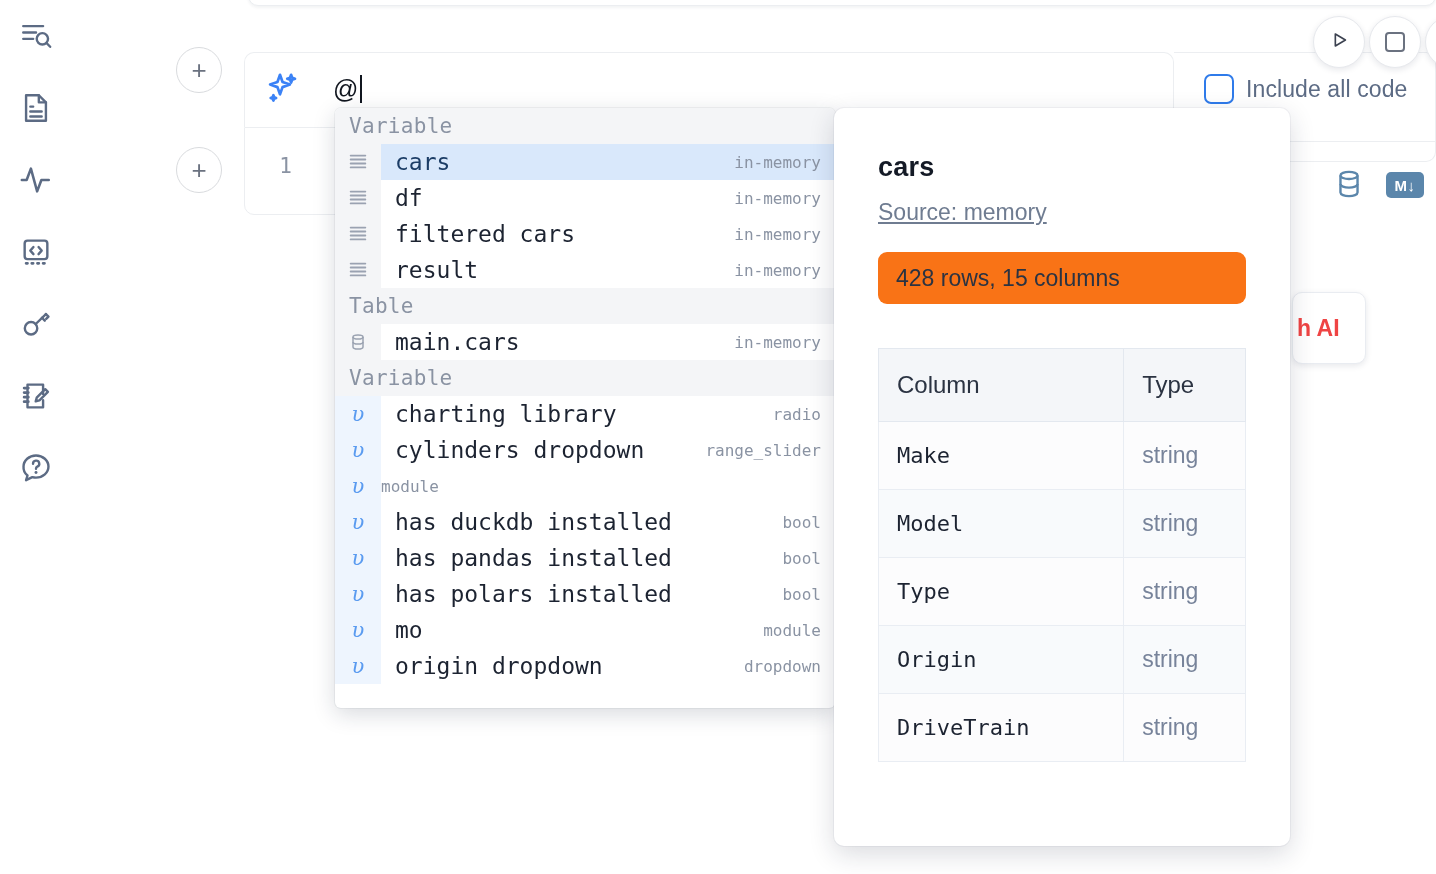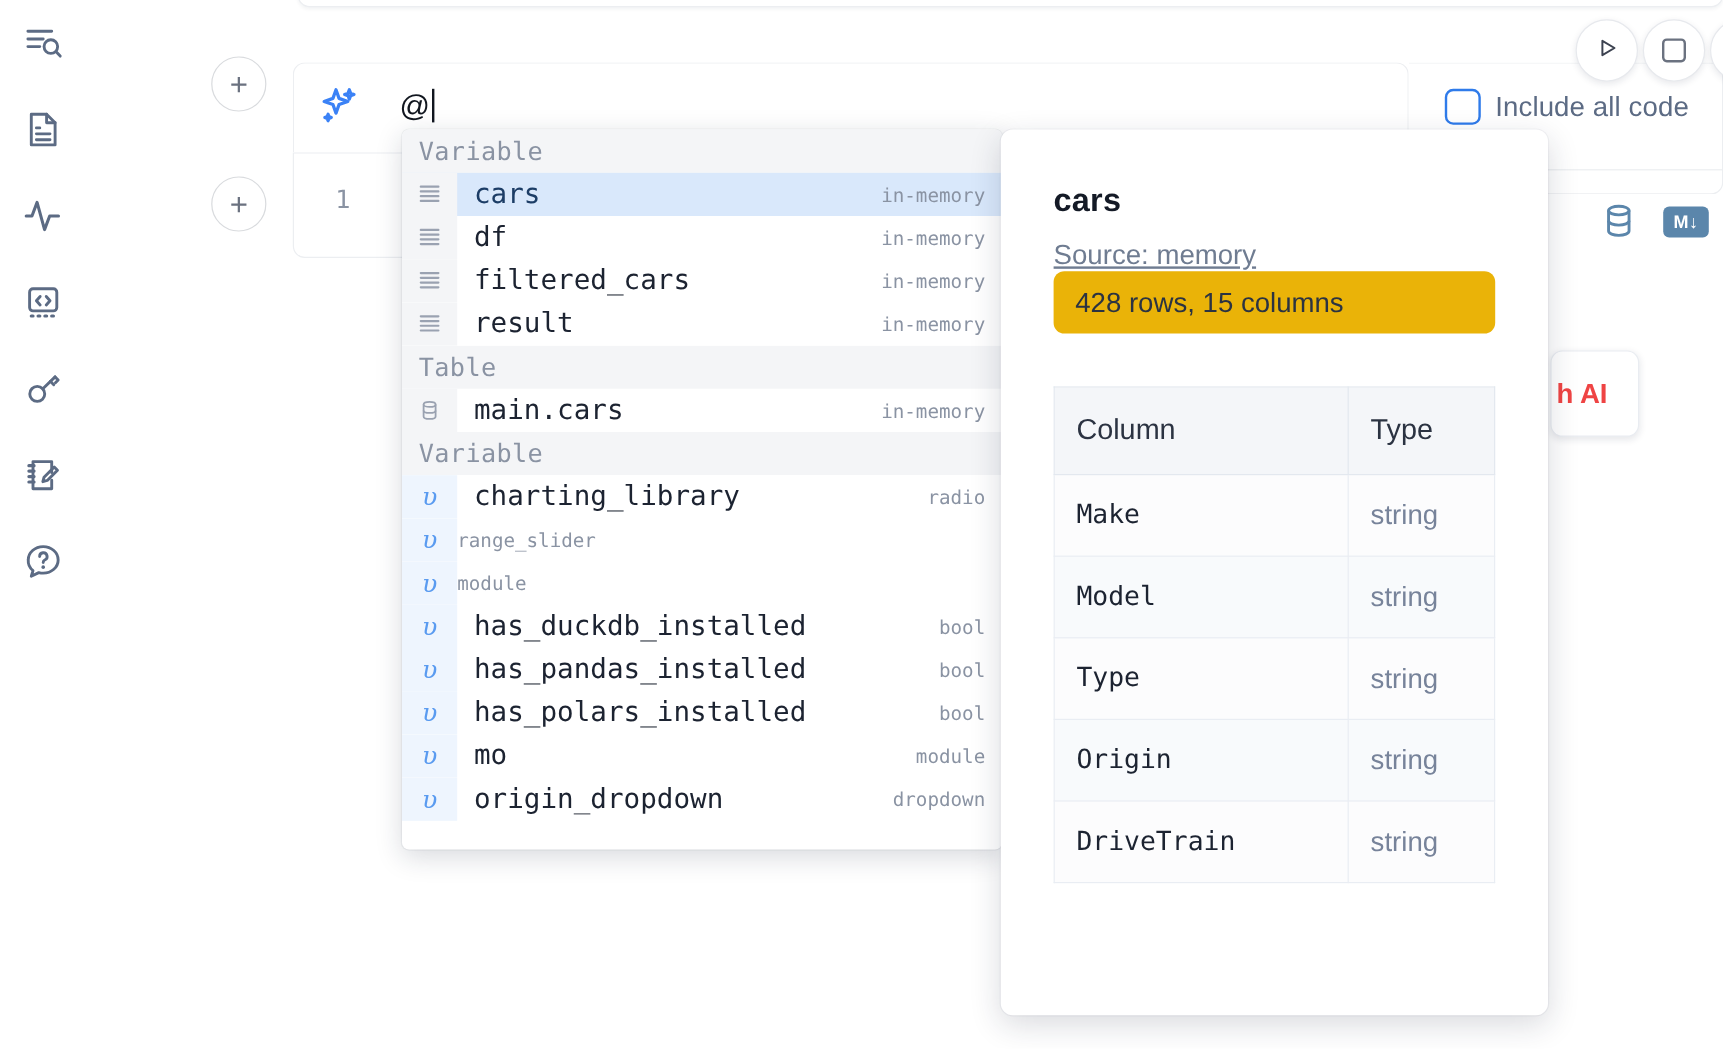--- a/index.html
+++ b/index.html
@@ -152,21 +152,21 @@
   .detail{
     position:absolute; left:834px; top:108px; width:456px; height:738px;
     background:#ffffff; border-radius:10px;
     box-shadow:0 8px 26px rgba(24,34,58,.16), 0 0 0 1px rgba(24,34,58,.045);
     overflow:hidden;
   }
   .detail-inner{ padding:44px 44px 0 44px; }
   .d-title{ font-size:27px; font-weight:bold; color:#141a26; letter-spacing:.2px; }
   .d-source{ margin-top:16px; font-size:23px; color:#6f7c91;text-decoration:underline; }
   .d-stats{
-    background:#eab308; border-radius:9px;
+    margin-top:26px; background:#f97316; border-radius:9px;
     height:52px; display:flex; align-items:center; padding-left:18px;
     font-size:23px; color:#2b3342;
   }
   .d-table{ margin-top:44px; width:368px; border-collapse:collapse; }
   .d-table th{
     text-align:left; font-weight:normal; font-size:24px; color:#2b3342;
     background:#f4f6f9; border:1px solid #e3e8ef; padding:22px 0 22px 18px;
   }
   .d-table td{
     font-size:23px; border:1px solid #e9edf3; padding:20px 0 20px 18px;
@@ -365,20 +365,21 @@
         <span class="ty">in-memory</span>
       </div>
       <div class="ac-group">Variable</div>
       <div class="ac-row var">
         <span class="ic">υ</span>
         <span class="nm">charting_library</span>
         <span class="ty">radio</span>
       </div>
       <div class="ac-row var">
         <span class="ic">υ</span>
+        <span class="nm">cylinders_dropdown</span>
         <span class="ty">range_slider</span>
       </div>
       <div class="ac-row var">
         <span class="ic">υ</span>
         <span class="ty">module</span>
       </div>
       <div class="ac-row var">
         <span class="ic">υ</span>
         <span class="nm">has_duckdb_installed</span>
         <span class="ty">bool</span>

